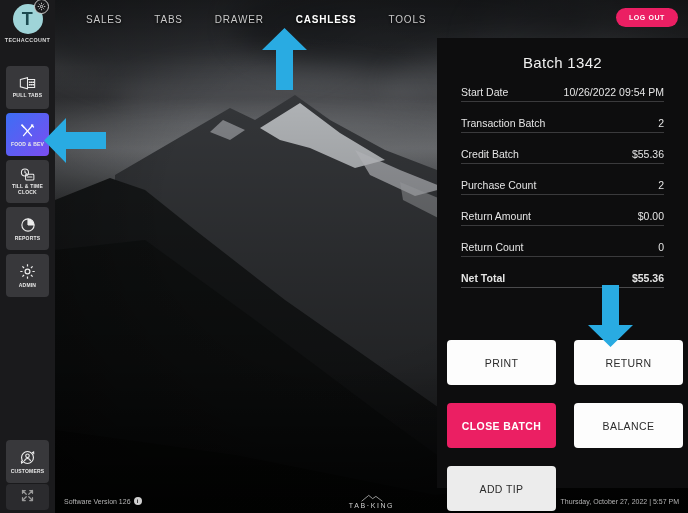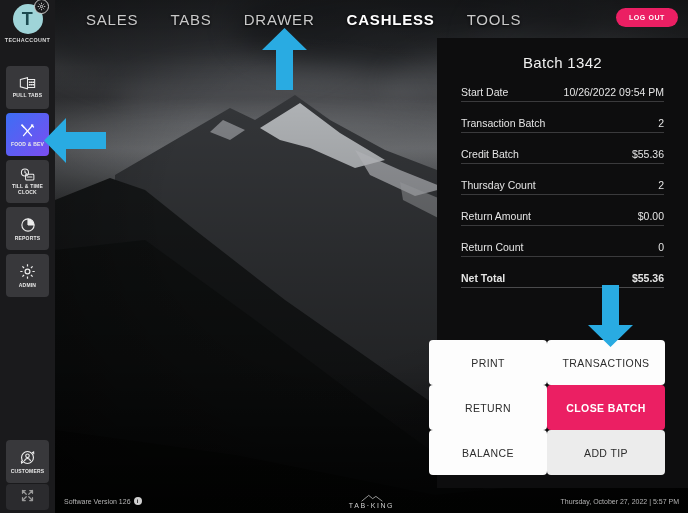--- a/index.html
+++ b/index.html
@@ -88,21 +88,21 @@
     background: #2b2b2e; border-radius: 4px;
     display: flex; align-items: center; justify-content: center; cursor: pointer;
   }
 
   
   .topnav {
     position: absolute; left: 55px; top: 0; width: 633px; height: 38px;
     display: flex; align-items: center; z-index: 4;
   }
   .topnav-item {
-    font-size: 15px; letter-spacing: .8px; color: #c9c9c9;
+    font-size: 10px; letter-spacing: .8px; color: #c9c9c9;
     padding: 0 6px; cursor: pointer; position: relative;
     text-shadow: 0 1px 3px rgba(0,0,0,.9);
   }
   .topnav-item.active { color: #fff; font-weight: bold; }
   .logout-btn {
     position: absolute; right: 10px; top: 8px;
     background: #eb1f63; color: #fff; border: none;
     font-size: 7px; font-weight: bold; letter-spacing: .6px;
     padding: 6px 13px; border-radius: 11px; cursor: pointer;
     font-family: "Liberation Sans", sans-serif;
@@ -121,23 +121,23 @@
     display: flex; justify-content: space-between; align-items: baseline;
     border-bottom: 1px solid #3a3a3c;
     padding-bottom: 3px; margin-bottom: 15px;
     font-size: 10.5px; color: #e4e4e4;
   }
   .row .val { text-align: right; }
   .row.net { font-weight: bold; border-bottom-color:#4a4a4c; }
 
   
   .btn-grid {
-    position: absolute; left: 429px; top: 340px;
+    position: absolute; left: 447px; top: 340px;
     width: 236px; display: grid;
-    grid-template-columns: 1fr 1fr; gap: 0; z-index: 4;
+    grid-template-columns: 1fr 1fr; gap: 18px; z-index: 4;
   }
   .act-btn {
     height: 45px; border-radius: 4px; border: none;
     background: #fdfdfd; color: #2c2c2c;
     font-size: 10.5px; letter-spacing: .4px; cursor: pointer;
     display: flex; align-items: center; justify-content: center;
     font-family: "Liberation Sans", sans-serif;
   }
   .act-btn.pink { background: #eb1f63; color: #fff; font-weight: bold; }
   .act-btn.grey { background: #ececec; }
@@ -322,40 +322,39 @@
     </div>
     <div class="row">
       <span>Transaction Batch</span>
       <span class="val">2</span>
     </div>
     <div class="row">
       <span>Credit Batch</span>
       <span class="val">$55.36</span>
     </div>
     <div class="row">
-      <span>Thursday Count</span>
+      <span>Purchase Count</span>
       <span class="val">2</span>
     </div>
     <div class="row">
       <span>Return Amount</span>
       <span class="val">$0.00</span>
     </div>
     <div class="row">
       <span>Return Count</span>
       <span class="val">0</span>
     </div>
     <div class="row net">
       <span>Net Total</span>
       <span class="val">$55.36</span>
     </div>
   </div>
 
   <div class="btn-grid">
     <button class="act-btn">PRINT</button>
-    <button class="act-btn">TRANSACTIONS</button>
     <button class="act-btn">RETURN</button>
     <button class="act-btn pink">CLOSE BATCH</button>
     <button class="act-btn">BALANCE</button>
     <button class="act-btn grey">ADD TIP</button>
   </div>
 
   <div class="footer">
     <div class="left">
       <span>Software Version 126</span>
       <span class="info-icon">i</span>

